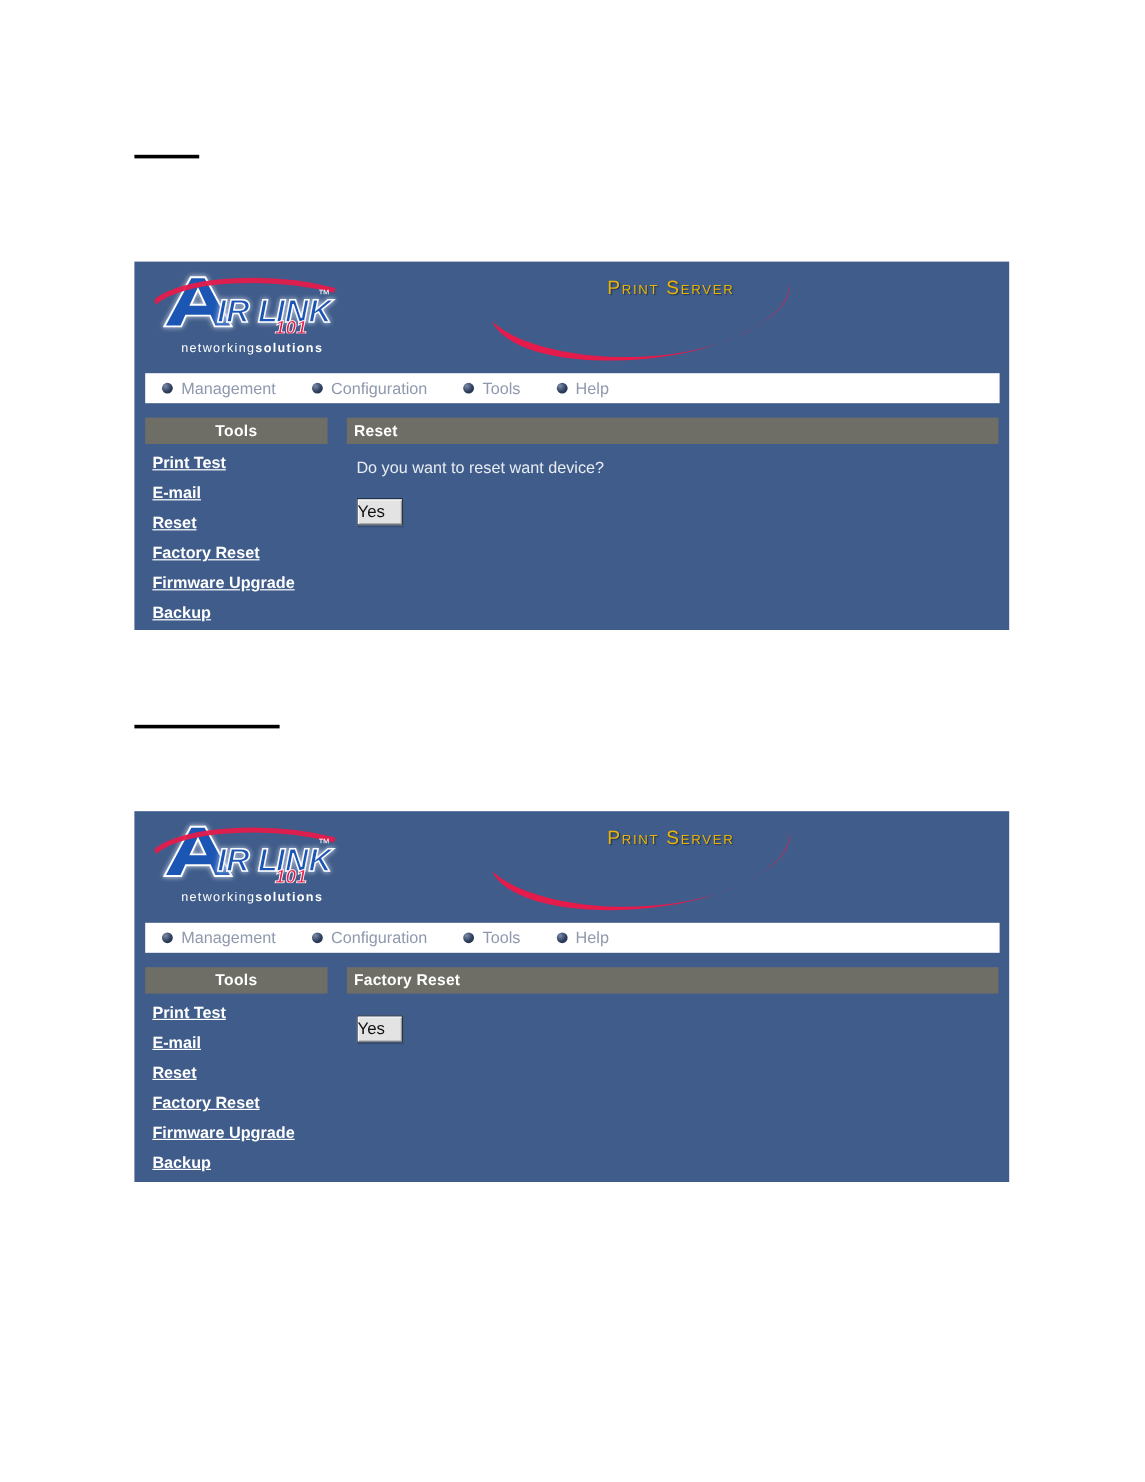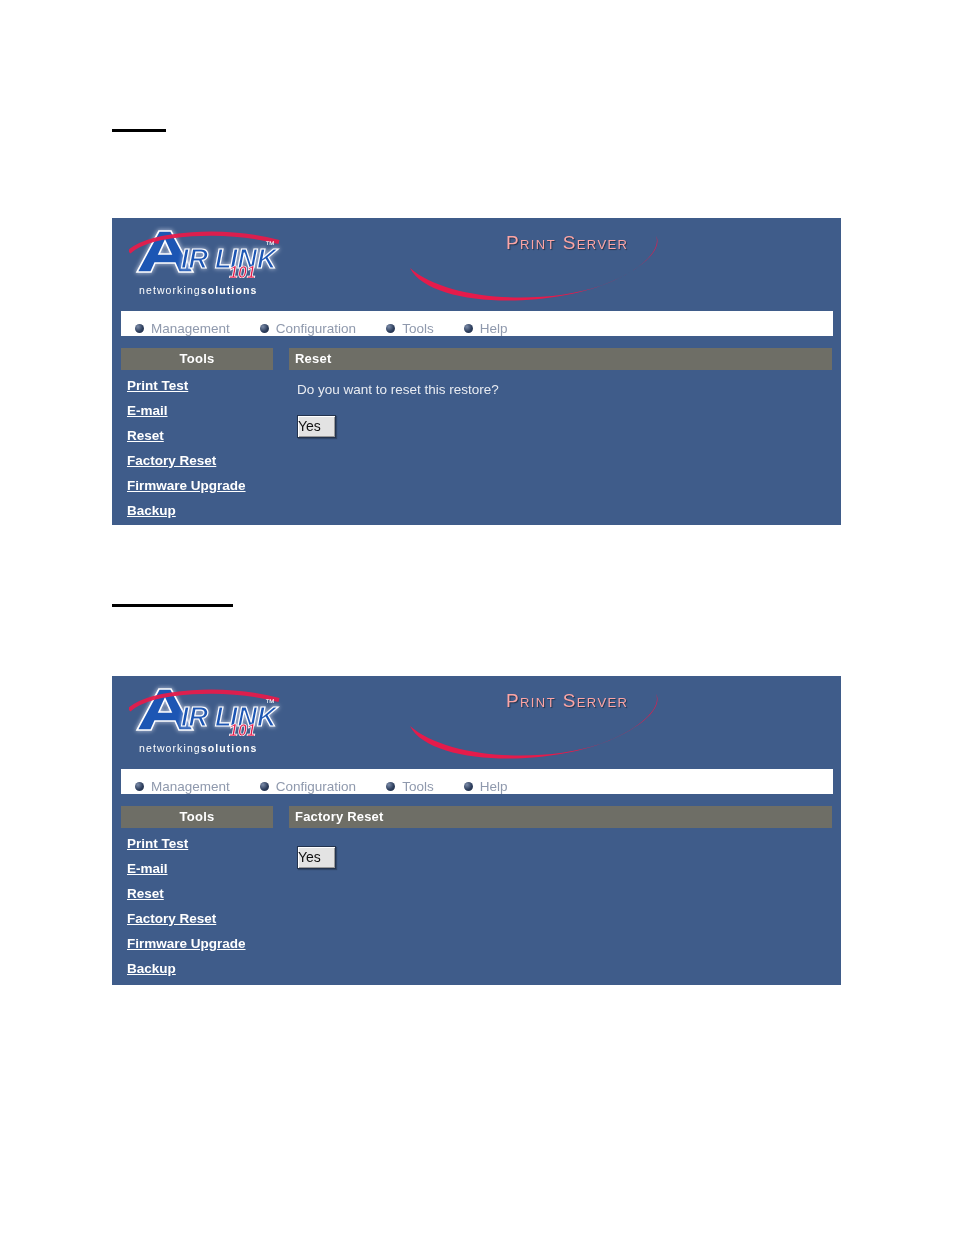--- a/index.html
+++ b/index.html
@@ -49,58 +49,58 @@
     width: 180px;
   }
   .logo-mark {
     position: relative;
     height: 52px;
     width: 175px;
   }
   .logo-mark svg { display: block; }
   .logo-tagline {
     position: absolute;
-    left: 10px;
+    left: 22px;
     top: 58px;
     font-size: 10.5px;
     letter-spacing: 1.1px;
     color: #ffffff;
     white-space: nowrap;
   }
   .logo-tagline b { font-weight: bold; }
   .logo-tagline .light { font-weight: normal; }
 
   .product-block {
     position: absolute;
     left: 288px;
     top: 6px;
     width: 330px;
     height: 84px;
   }
   .product-title {
     position: absolute;
     left: 106px;
     top: 8px;
-    font-size: 19px;
+    font-size: 16px;
     font-variant: small-caps;
     letter-spacing: 1.4px;
-    color: #fca5a5;
+    color: #eab308;
     text-shadow: 1px 1px 1px rgba(0,0,0,0.45);
     white-space: nowrap;
   }
   .swoosh { position: absolute; left: 0; top: 0; }
 
   
   .navbar {
     position: relative;
     margin: 0 8px 0 9px;
     height: 25px;
     background: #ffffff;
     display: flex;
-    align-items: flex-end;
+    align-items: center;
     padding-left: 14px;
     box-sizing: border-box;
   }
   .nav-item {
     display: flex;
     align-items: center;
     margin-right: 30px;
     cursor: pointer;
   }
   .nav-bullet {
@@ -248,21 +248,21 @@
         <span class="sidebar-link">E-mail</span>
         <span class="sidebar-link">Reset</span>
         <span class="sidebar-link">Factory Reset</span>
         <span class="sidebar-link">Firmware Upgrade</span>
         <span class="sidebar-link">Backup</span>
       </div>
     </div>
 
     <div class="content">
       <div class="content-header">Reset</div>
-      <div class="content-question">Do you want to reset this restore?</div>
+      <div class="content-question">Do you want to reset want device?</div>
       <button class="btn-yes">Yes</button>
     </div>
   </div>
 </div>
 
 <div id="figure-2" class="figure">
 
   <div class="brand-header">
 
     <div class="logo-block">

